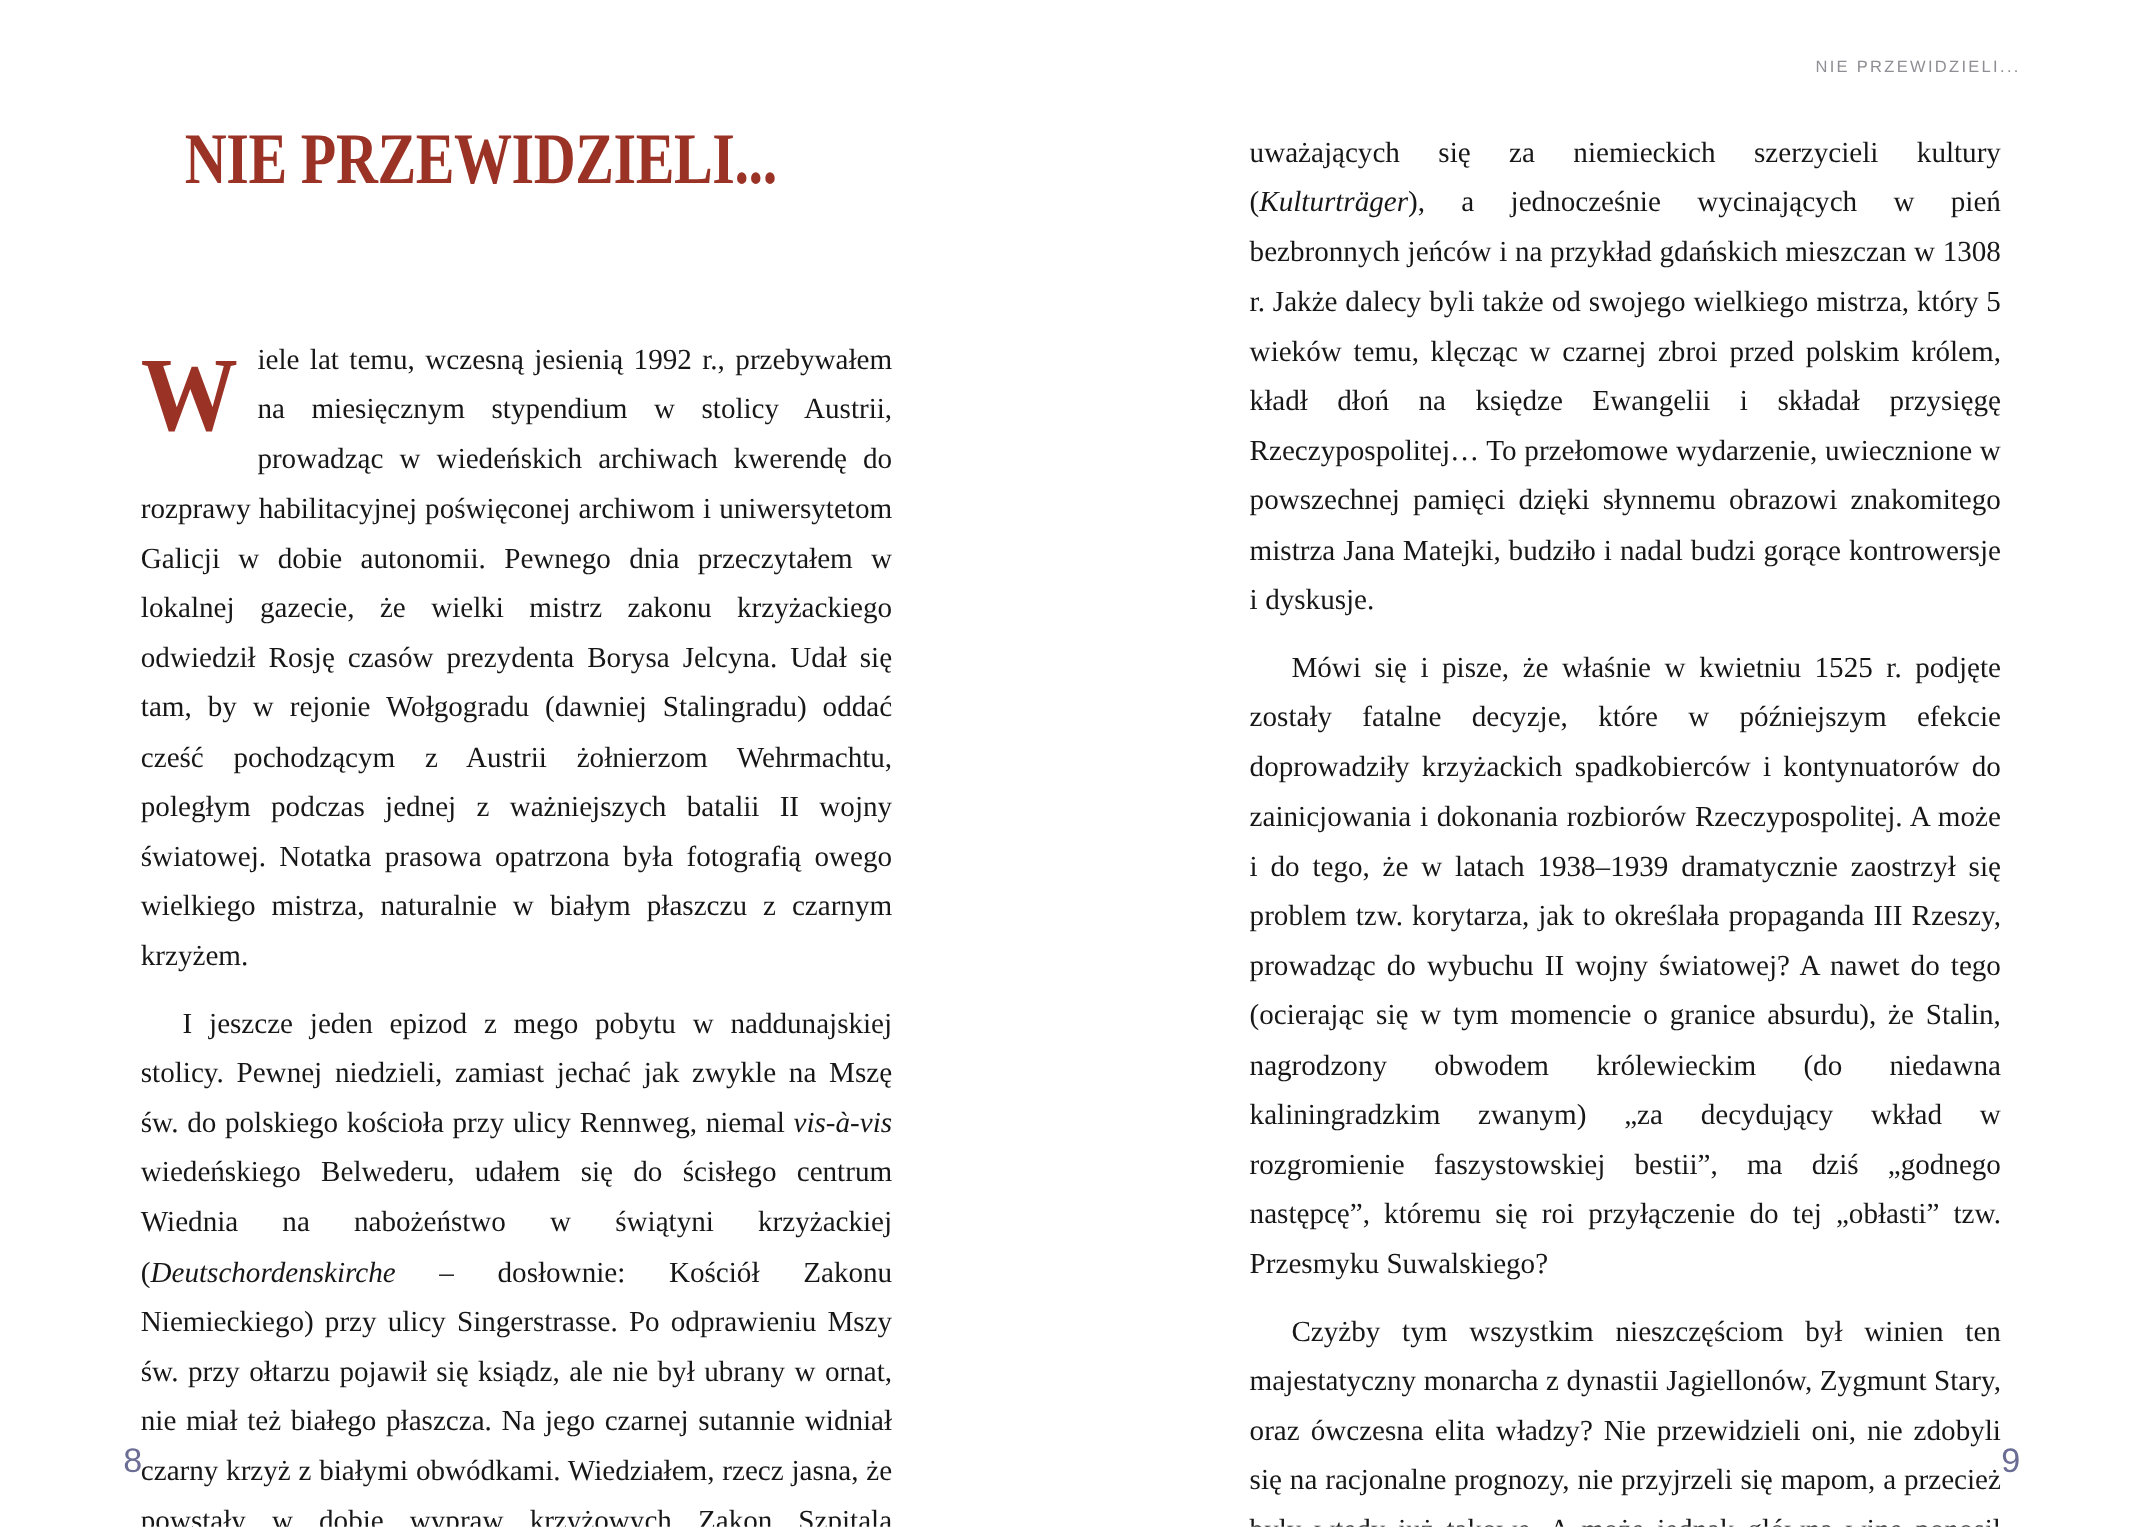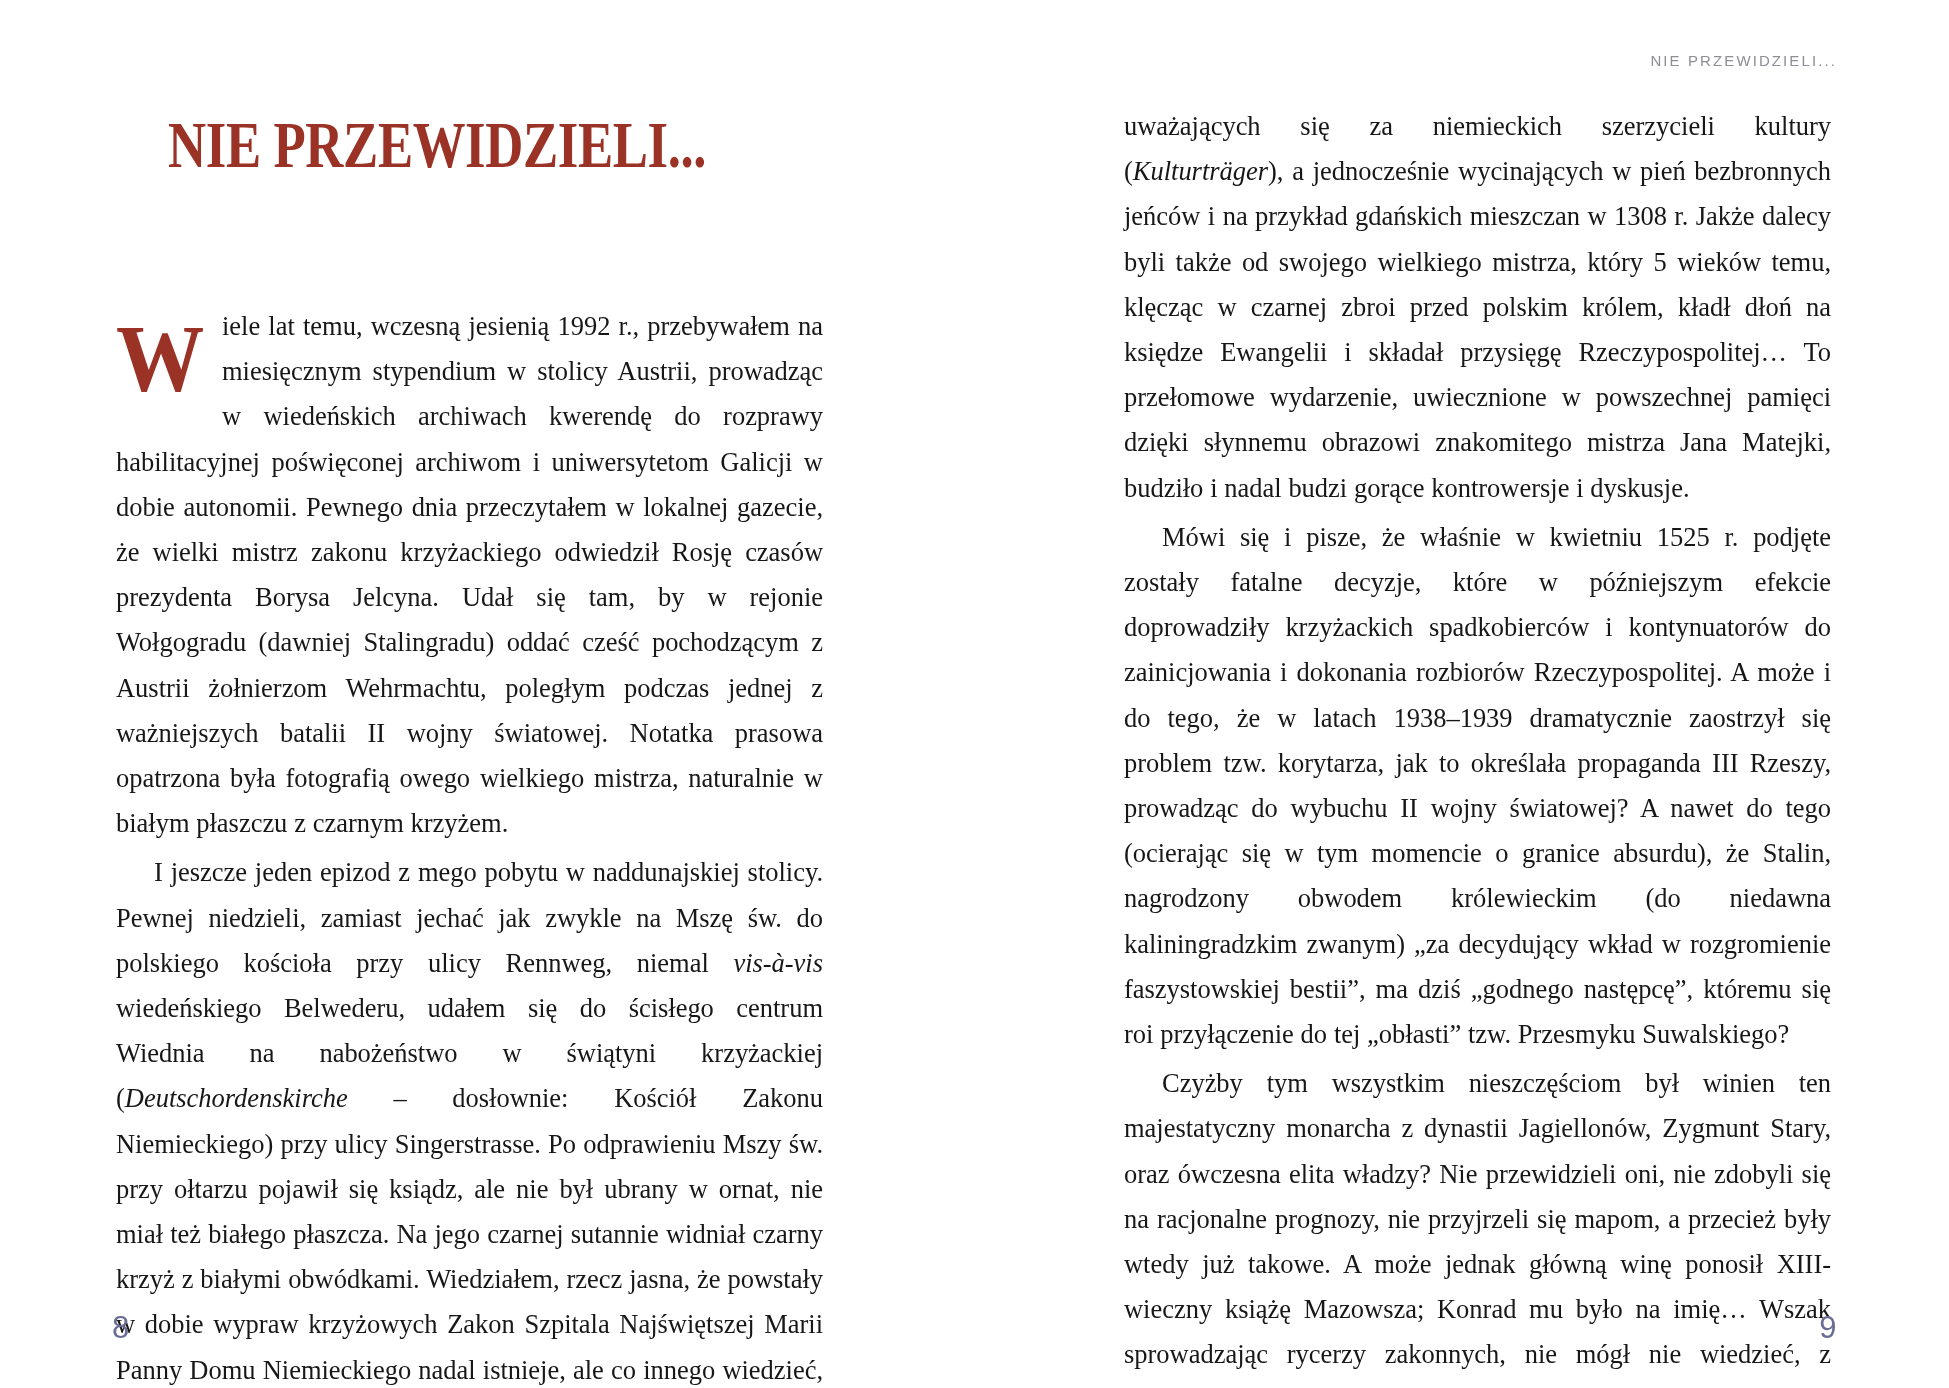--- a/index.html
+++ b/index.html
@@ -72,21 +72,21 @@
   }
 
   
   .body-block {
     margin-top: 126px;
   }
   .page-right .body-block {
     margin-top: 0;
   }
   p.para {
-    margin: 4px;
+    margin: 16px;
     font-size: 26.5px;
     line-height: 45.2px;
     text-align: justify;
     text-justify: inter-word;
     text-indent: 38px;
     hyphens: manual;
     letter-spacing: -0.02px;
     word-spacing: 0.2px;
   }
   p.para.first {

